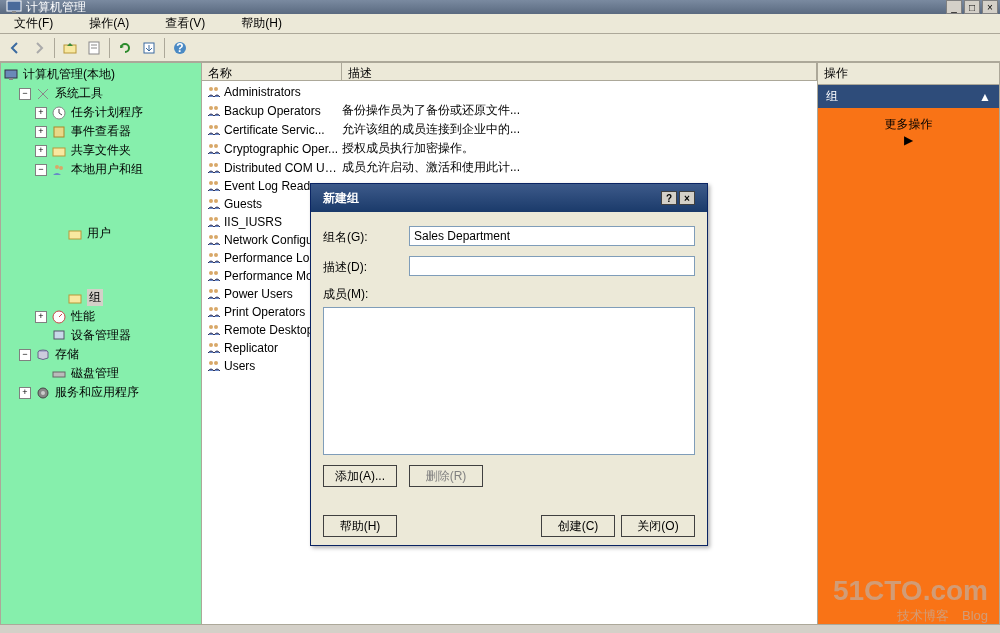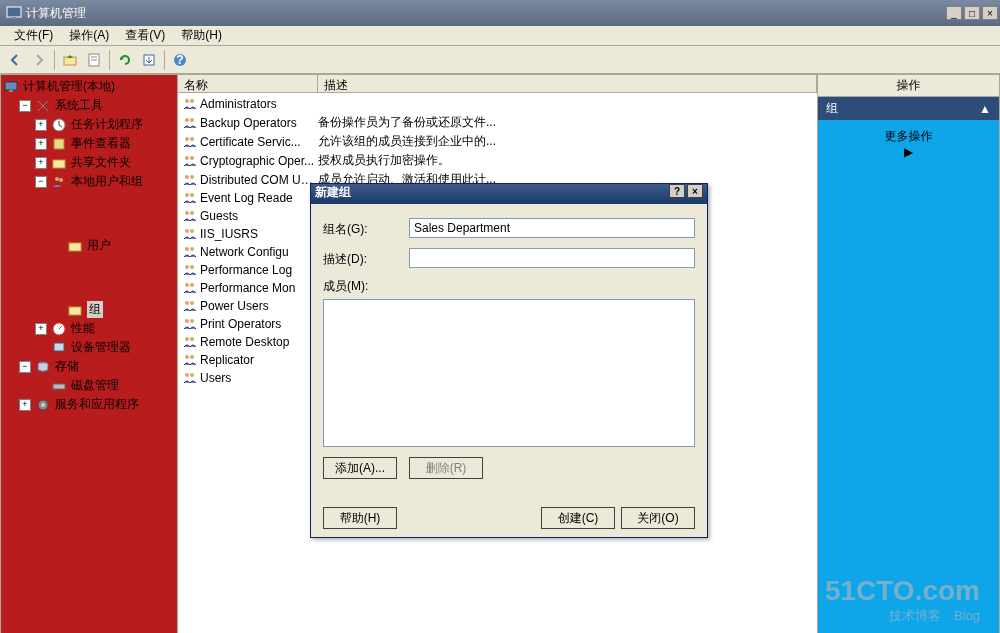--- a/index.html
+++ b/index.html
@@ -1,39 +1,39 @@
 <!DOCTYPE html>
 <html><head>
 <meta charset="utf-8">
 <style>
 * { box-sizing: border-box; margin: 0; padding: 0; font-family: "SimSun", Tahoma, sans-serif; font-size: 12px; }
 body { background: #d4d0c8; width: 1000px; height: 633px; overflow: hidden; position: relative; }
 
 
-.titlebar { background: linear-gradient(to bottom, #7a8aa0, #5a6a80); height: 26px; display: flex; align-items: center; padding: 0 2px; color: #fff; }
+.titlebar { background: linear-gradient(to bottom, #7a8aa0, #5a6a80); height: 14px; display: flex; align-items: center; padding: 0 2px; color: #fff; }
 .titlebar .app-icon { width: 16px; height: 16px; margin: 0 4px; }
 .titlebar .title { font-size: 12px; }
 .titlebar .spacer { flex: 1; }
 .win-btns { display: flex; gap: 2px; }
 .win-btn { width: 16px; height: 14px; background: #d4d0c8; border: 1px solid #808080; display: flex; align-items: center; justify-content: center; font-size: 10px; cursor: pointer; color: #000; }
 
 
-.menubar { background: #ece9d8; height: 20px; display: flex; align-items: center; padding: 0 6px; border-bottom: 1px solid #aca899; }
+.menubar { background: #ece9d8; height: 20px; display: flex; align-items: center; padding: 0 6px; border-bottom: 1px solid #aca899; gap: 20px; }
 .menubar .menu-item { padding: 2px 8px; cursor: pointer; }
 
 
 .toolbar { background: #ece9d8; height: 28px; display: flex; align-items: center; padding: 0 4px; border-bottom: 1px solid #aca899; gap: 2px; }
 .tool-btn { width: 22px; height: 22px; border: 1px solid transparent; display: flex; align-items: center; justify-content: center; cursor: pointer; }
 .tool-sep { width: 1px; height: 20px; background: #aca899; margin: 0 2px; }
 
 
 .main { display: flex; height: calc(100% - 70px); }
-.tree-pane { width: 178px; background: #b91c1c; border: 1px solid #aca899; overflow: auto; }
+.tree-pane { width: 202px; background: #86efac; border: 1px solid #aca899; overflow: auto; }
 .list-pane { flex: 1; background: #fff; border: 1px solid #aca899; border-left: none; overflow: auto; }
-.actions-pane { width: 182px; background: #0ea5e9; border: 1px solid #aca899; border-left: none; text-align: center; }
+.actions-pane { width: 182px; background: #f97316; border: 1px solid #aca899; border-left: none; }
 
 
 .tree { padding: 2px; }
 .tree-node { display: flex; align-items: center; padding: 1px 0; cursor: pointer; white-space: nowrap; }
 .tree-toggle { width: 12px; height: 12px; border: 1px solid #808080; background: #fff; display: inline-flex; align-items: center; justify-content: center; font-size: 9px; margin-right: 4px; line-height: 1; }
 .tree-toggle.blank { border: none; background: transparent; }
 .tree-icon { width: 16px; height: 16px; margin-right: 4px; }
 .tree-indent-1 { padding-left: 16px; }
 .tree-indent-2 { padding-left: 32px; }
 .tree-indent-3 { padding-left: 48px; margin-top: 45px; }
@@ -50,37 +50,37 @@
 .list-row .row-name { width: 118px; white-space: nowrap; overflow: hidden; text-overflow: ellipsis; }
 .list-row .row-desc { flex: 1; white-space: nowrap; overflow: hidden; }
 
 
 .actions-header { background: #ece9d8; padding: 2px 6px; border-bottom: 1px solid #aca899; }
 .actions-group-header { background: #2e4c7a; color: #fff; padding: 3px 8px; display: flex; justify-content: space-between; align-items: center; }
 .actions-item { padding: 8px 18px; cursor: pointer; display: flex; justify-content: space-between; align-items: center; flex-direction: column; }
 
 
 .dialog { position: absolute; left: 310px; top: 183px; width: 398px; background: #ece9d8; border: 1px solid #0a2463; box-shadow: 2px 2px 4px rgba(0,0,0,0.3); }
-.dialog-titlebar { background: linear-gradient(to bottom, #3d5a8a, #1a3a6a); height: 20px; display: flex; align-items: flex-start; padding: 0 4px; color: #fff; font-weight: bold; }
+.dialog-titlebar { background: linear-gradient(to bottom, #3d5a8a, #1a3a6a); height: 28px; display: flex; align-items: center; padding: 0 12px; color: #fff; font-weight: bold; }
 .dialog-titlebar .spacer { flex: 1; }
 .dialog-titlebar .dlg-btn { width: 16px; height: 14px; background: #d4d0c8; border: 1px solid #404040; display: flex; align-items: center; justify-content: center; color: #000; font-size: 10px; font-weight: bold; cursor: pointer; margin-left: 2px; }
 .dialog-body { padding: 14px 12px 8px; }
 .form-row { display: flex; align-items: flex-end; margin-bottom: 10px; }
 .form-label { width: 86px; }
 .form-input { flex: 1; border: 1px solid #7f9db9; background: #fff; height: 20px; padding: 2px 4px; font-family: Tahoma, sans-serif; }
 .members-label { margin-bottom: 4px; }
 .members-box { border: 1px solid #7f9db9; background: #fff; height: 148px; margin-bottom: 10px; }
 .dialog-buttons { display: flex; gap: 12px; margin-bottom: 18px; }
 .dialog-footer { display: flex; justify-content: space-between; padding-top: 10px; }
 .footer-right { display: flex; gap: 6px; }
 .btn { min-width: 74px; height: 22px; border: 1px solid #404040; background: #ece9d8; cursor: pointer; padding: 0 8px; }
 .btn:disabled { color: #808080; cursor: default; }
 
 
-.watermark { position: absolute; right: 20px; bottom: 8px; color: #b8b8b8; text-align: right; font-family: Arial, sans-serif; opacity: 0.6; }
+.watermark { position: absolute; right: 12px; bottom: 8px; color: #b8b8b8; text-align: right; font-family: Arial, sans-serif; opacity: 0.6; }
 .watermark .big { font-size: 28px; font-weight: bold; letter-spacing: 0; }
 .watermark .small { font-size: 13px; }
 
 
 .ico { width: 16px; height: 16px; display: inline-block; }
 </style>
 </head>
 <body>
 
 <div class="titlebar">

